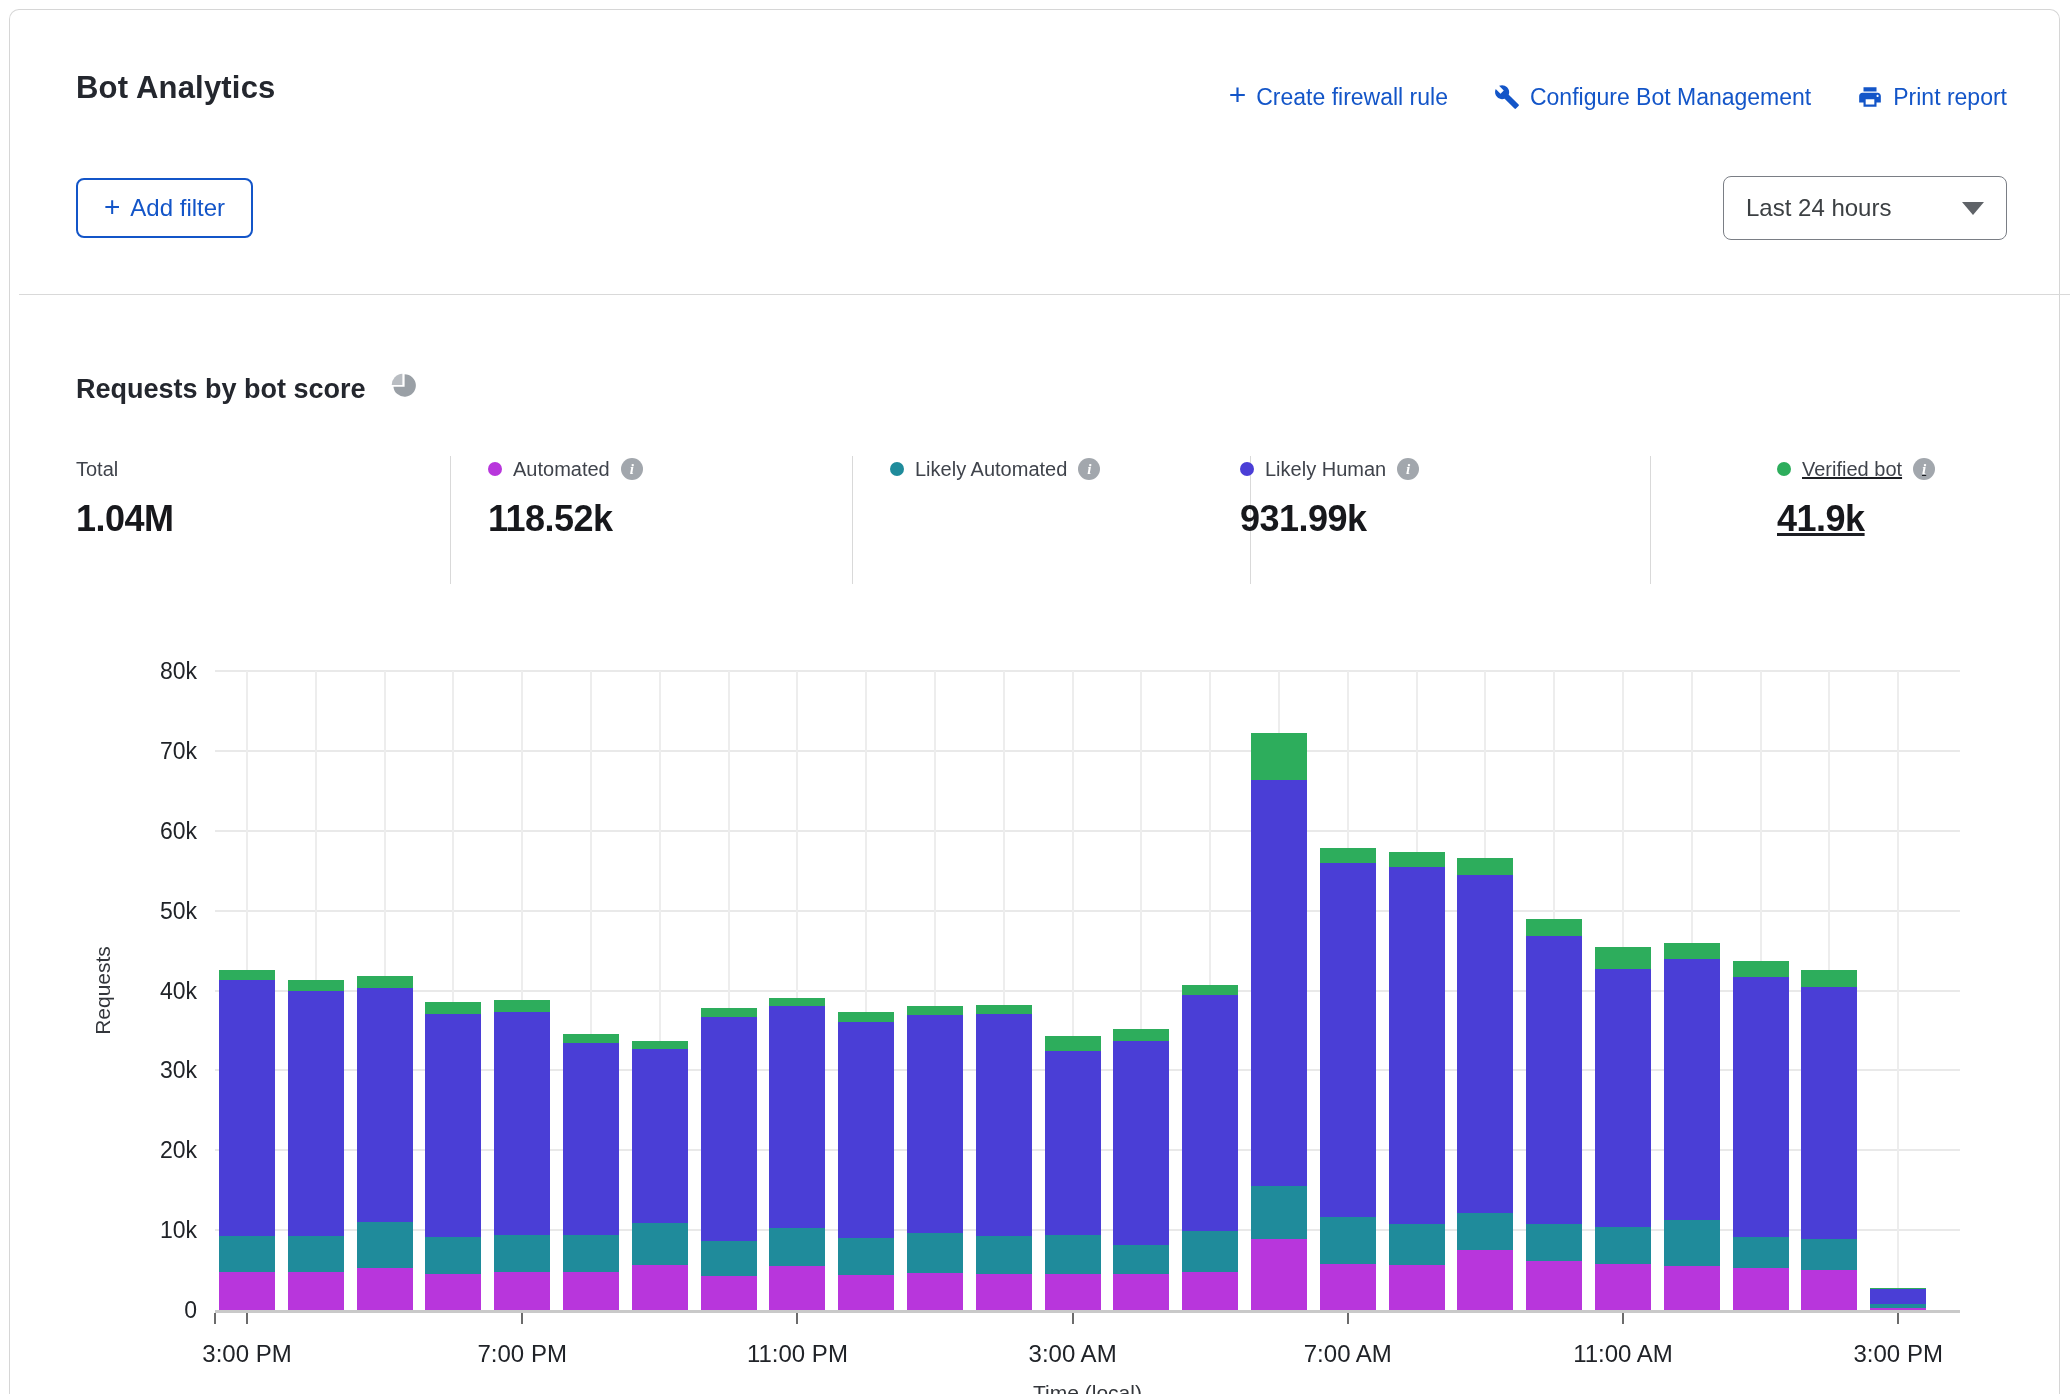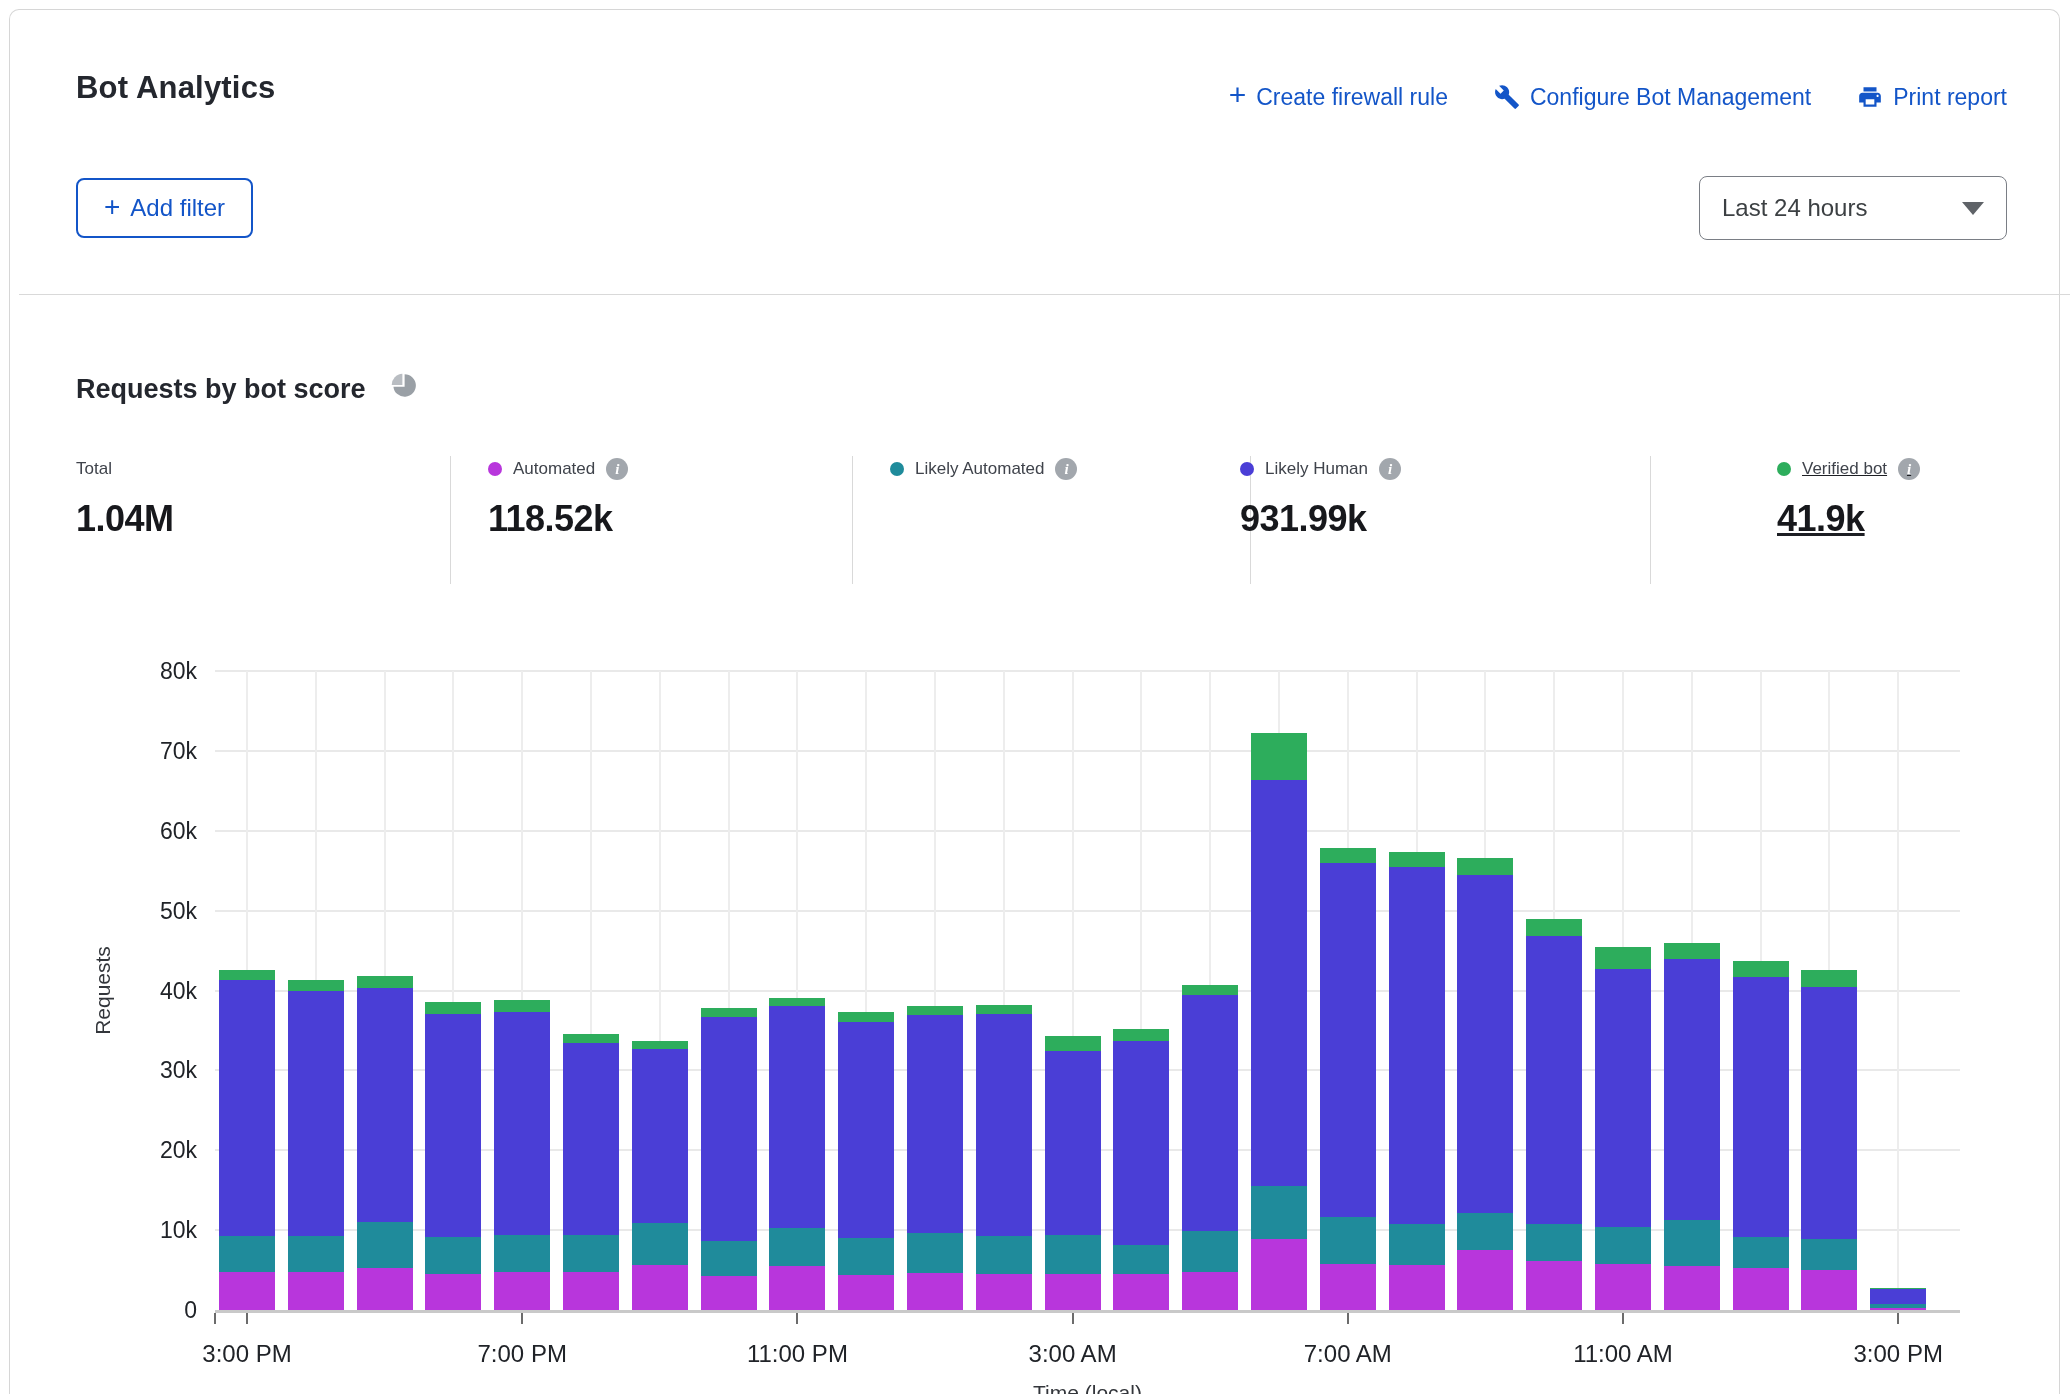--- a/index.html
+++ b/index.html
@@ -28,21 +28,21 @@
   .action-link svg{display:block;}
   .add-filter-btn{
     position:absolute;left:66px;top:168px;height:60px;
     display:inline-flex;align-items:center;gap:10px;padding:0 26px;
     border:2px solid #1355c8;border-radius:8px;background:#fff;
     color:#1355c8;font-size:24px;cursor:pointer;box-sizing:border-box;
     font-family:"Liberation Sans",sans-serif;
   }
   .plus-glyph{font-size:28px;font-weight:400;line-height:1;position:relative;top:-1px;}
   .range-select{
-    position:absolute;right:52px;top:166px;width:308px;height:64px;
+    position:absolute;right:52px;top:166px;width:284px;height:64px;
     border:1px solid #7a7e85;border-radius:8px;background:#fff;
     display:flex;align-items:center;box-sizing:border-box;cursor:pointer;
   }
   .range-select .value{font-size:24px;color:#3c4043;padding-left:22px;flex:1;}
   .caret{
     width:0;height:0;border-left:11px solid transparent;border-right:11px solid transparent;
     border-top:13px solid #5f6368;margin-right:22px;
   }
   .header-divider{
     position:absolute;left:9px;top:284px;width:2051px;height:0;
@@ -50,21 +50,21 @@
   }
   
   .section-title{
     position:absolute;left:66px;top:362px;display:flex;align-items:center;gap:24px;
     font-size:27px;font-weight:700;color:#24272e;
   }
   
   .stats{position:absolute;left:0;top:444px;width:2070px;height:140px;}
   .stat-col{position:absolute;top:0;}
   .stat-head{display:flex;align-items:center;gap:11px;height:30px;}
-  .stat-label{font-size:17px;color:#3f434b;}
+  .stat-label{font-size:20px;color:#3f434b;}
   .dot{width:14px;height:14px;border-radius:50%;flex:none;}
   .info-icon{
     width:22px;height:22px;border-radius:50%;background:#a2a7ad;color:#fff;flex:none;
     display:flex;align-items:center;justify-content:center;
     font-family:"Liberation Serif",serif;font-style:italic;font-weight:700;font-size:15px;
     cursor:pointer;
   }
   .stat-value{margin-top:14px;font-size:36px;font-weight:700;color:#17181c;letter-spacing:-.5px;}
   .stat-divider{position:absolute;top:2px;height:128px;width:0;border-left:1px solid #d9d9d9;}
   

